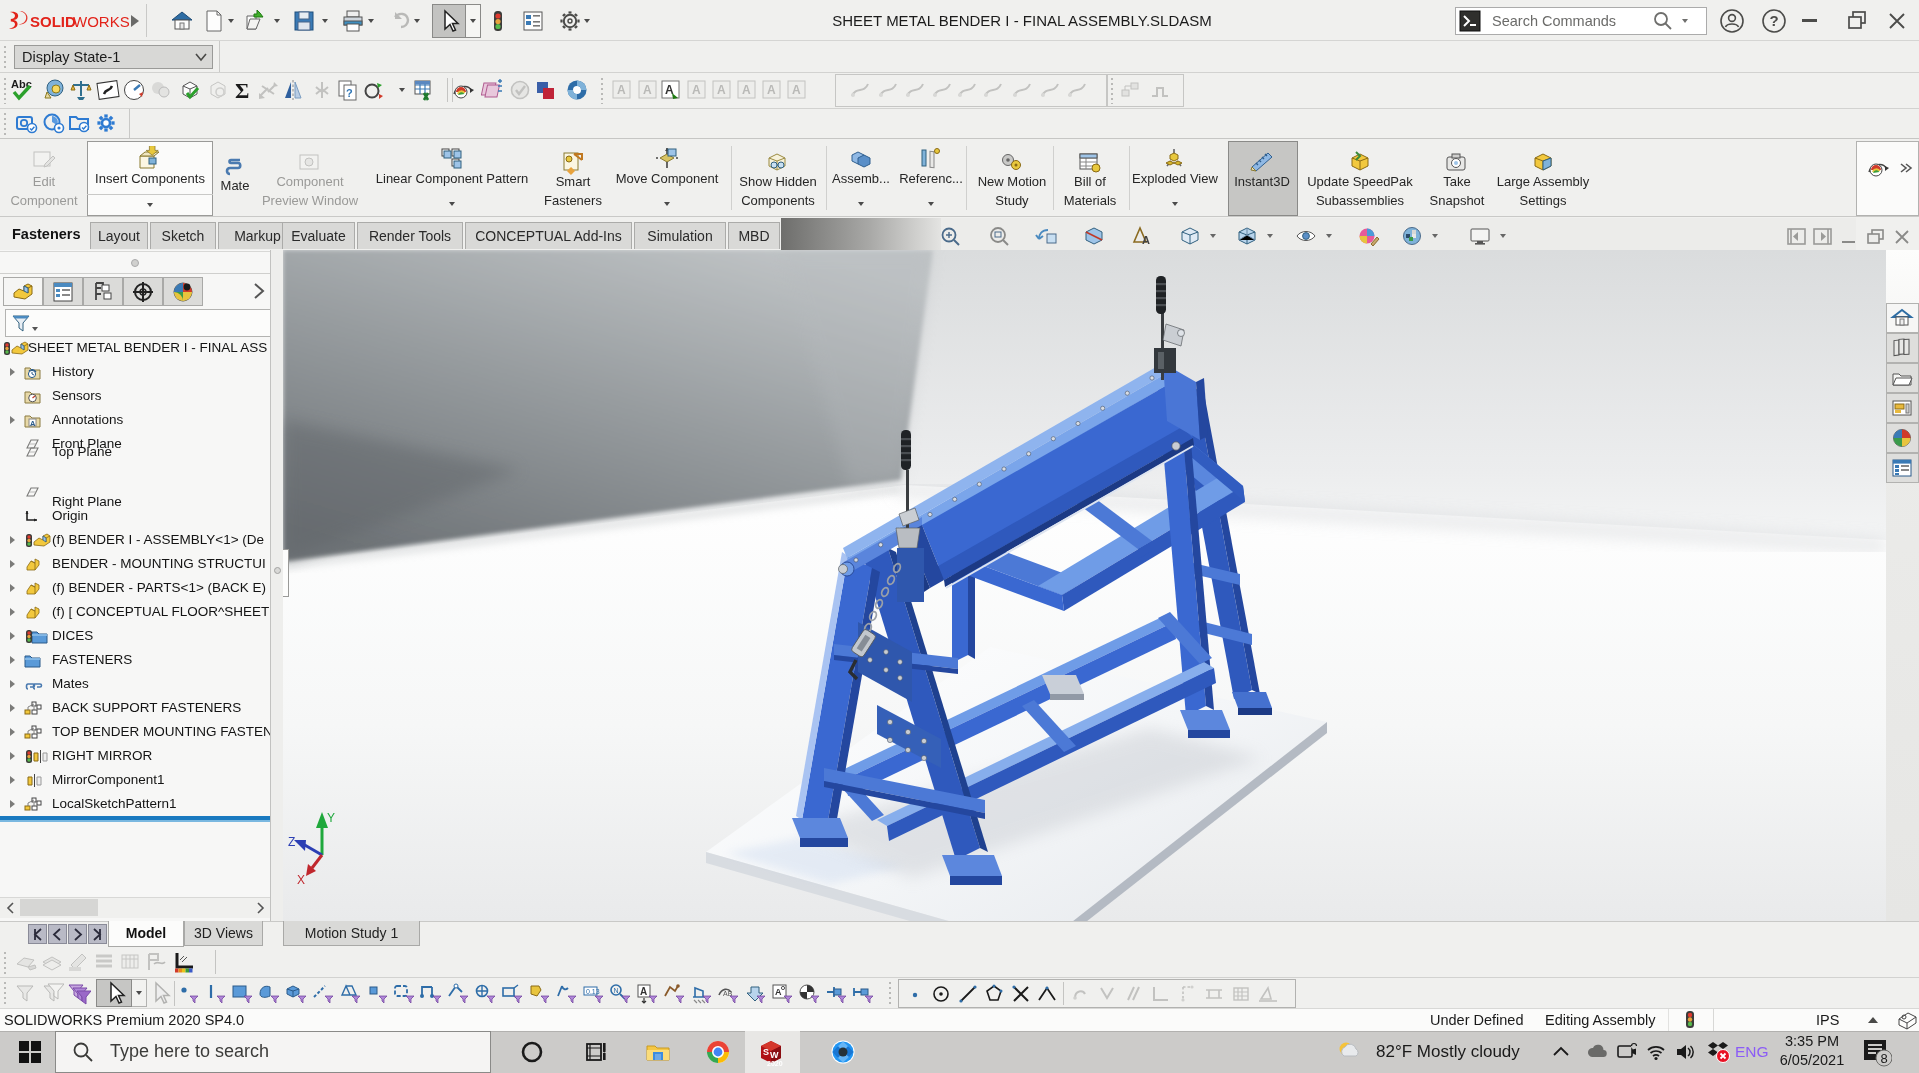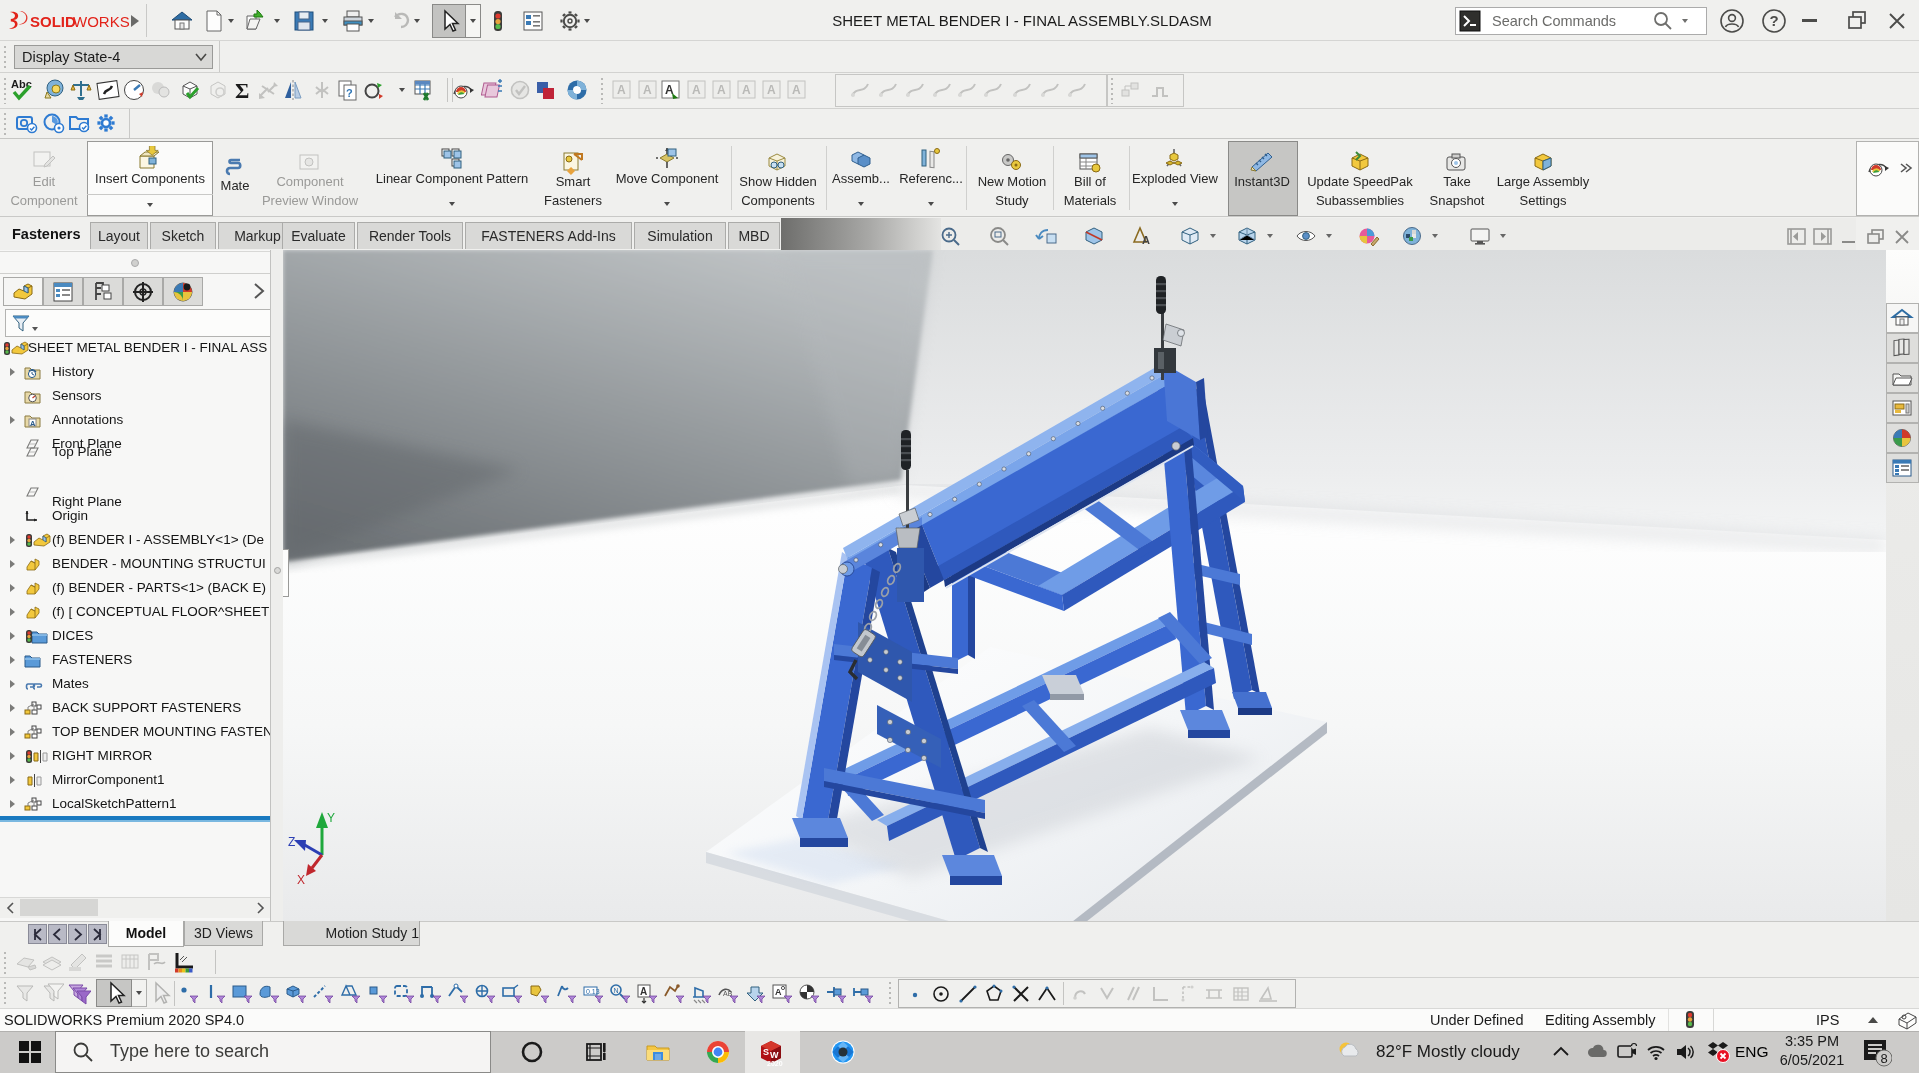--- a/index.html
+++ b/index.html
@@ -126,21 +126,21 @@
 <div class="abs" style="left:1802px;top:19px;width:15px;height:2.6px;background:#4c4c4a"></div>
 <svg class="abs" style="left:1845px;top:8px" width="26" height="26">
     <rect x="8" y="4" width="12" height="11" fill="none" stroke="#4c4c4a" stroke-width="1.7"></rect>
     <rect x="4" y="9" width="12" height="11" fill="#f0f0ee" stroke="#4c4c4a" stroke-width="1.7"></rect>
   </svg>
 <svg class="abs" style="left:1884px;top:8px" width="26" height="26">
     <path d="M6 6 L20 20 M20 6 L6 20" stroke="#4c4c4a" stroke-width="1.9"></path>
   </svg>
 <div class="bar" style="top:41px;height:31px;background:#f0f0ee"></div>
 <div class="grip" style="left:3px;top:45px;height:24px"></div>
-<div class="abs" style="left:14px;top:45px;width:199px;height:24px;background:#d8d8d6;border:1px solid #9a9a98;font-size:14.5px;color:#1c1c1c;line-height:22px;padding-left:7px">Display State-4</div>
+<div class="abs" style="left:14px;top:45px;width:199px;height:24px;background:#d8d8d6;border:1px solid #9a9a98;font-size:14.5px;color:#1c1c1c;line-height:22px;padding-left:7px">Display State-1</div>
 <svg class="abs" style="left:194px;top:51px" width="14" height="12">
     <path d="M2 3 L7 9 L12 3" fill="none" stroke="#4a4a48" stroke-width="1.6"></path>
   </svg>
 <div class="vline" style="left:219px;top:41px;height:31px"></div>
 <div class="hline" style="left:0;top:72px;width:1919px"></div>
 <div class="bar" style="top:73px;height:35px;background:#f0f0ee"></div>
 <div class="grip" style="left:3px;top:77px;height:27px"></div>
 <div class="hline" style="left:0;top:108px;width:1919px"></div>
 <svg class="abs" style="left:10px;top:78px" width="24" height="24">
     <text x="1" y="10" font-size="11" font-weight="bold" fill="#1a1a1a" font-family="Liberation Sans,sans-serif">Abc</text>
@@ -495,21 +495,21 @@
 <svg class="abs" style="left:1898px;top:160px" width="16" height="16">
     <path d="M3 4 L8 8 L3 12 M8 4 L13 8 L8 12" fill="none" stroke="#555" stroke-width="1.6"></path>
   </svg>
 <div class="bar" style="top:217px;height:33px;background:#f0f0ee"></div>
 <div class="txt" style="left:12px;top:226px;font-size:14.5px;font-weight:bold;color:#111">Fasteners</div>
 <div class="tabgray" style="left:90px;width:58px">Layout</div>
 <div class="tabgray" style="left:150px;width:66px">Sketch</div>
 <div class="tabgray" style="left:218px;width:79px">Markup</div>
 <div class="tabgray" style="left:282px;width:73px">Evaluate</div>
 <div class="tabgray" style="left:357px;width:106px">Render Tools</div>
-<div class="tabgray" style="left:465px;width:167px">FASTENERS Add-Ins</div>
+<div class="tabgray" style="left:465px;width:167px">CONCEPTUAL Add-Ins</div>
 <div class="tabgray" style="left:634px;width:92px">Simulation</div>
 <div class="tabgray" style="left:728px;width:52px">MBD</div>
 <div class="abs" style="left:781px;top:218px;width:160px;height:32px;background:linear-gradient(90deg,#6e6e6c,#a8a8a6 55%,#e4e4e2)"></div>
 <div class="abs" style="left:941px;top:218px;width:915px;height:32px;background:#ececea"></div>
 <svg class="abs" style="left:938px;top:224px" width="24" height="24">
     <circle cx="11" cy="11" r="6.5" fill="none" stroke="#4a6a8a" stroke-width="1.8"></circle>
     <line x1="16" y1="16" x2="21" y2="21" stroke="#4a6a8a" stroke-width="2"></line>
     <path d="M8 11 L14 11 M11 8 L11 14" stroke="#4a6a8a" stroke-width="1.4"></path>
   </svg>
 <svg class="abs" style="left:986px;top:224px" width="24" height="24">
@@ -1080,21 +1080,21 @@
 <div class="abs" style="left:68px;top:924px;width:19px;height:20px;background:#b9bac6;border:1px solid #8a8b98"></div>
 <svg class="abs" style="left:70px;top:926px" width="15" height="17">
     <path d="M5 3 L11 8.5 L5 14" fill="none" stroke="#2a2a3a" stroke-width="1.8"></path>
   </svg>
 <div class="abs" style="left:88px;top:924px;width:19px;height:20px;background:#b9bac6;border:1px solid #8a8b98"></div>
 <svg class="abs" style="left:90px;top:926px" width="15" height="17">
     <path d="M4 3 L10 8.5 L4 14 M10 3 L10 14" fill="none" stroke="#2a2a3a" stroke-width="1.8"></path>
   </svg>
 <div class="abs" style="left:108px;top:921px;width:76px;height:26px;background:#fcfcfb;border:1px solid #a9a9a7;border-top:none;font-size:14px;font-weight:bold;color:#111;text-align:center;line-height:24px">Model</div>
 <div class="abs" style="left:184px;top:921px;width:79px;height:25px;background:#d9d9d7;border:1px solid #a9a9a7;border-top:none;font-size:14px;color:#222;text-align:center;line-height:24px">3D Views</div>
-<div class="abs" style="left:283px;top:921px;width:137px;height:25px;background:#d9d9d7;border:1px solid #a9a9a7;border-top:none;font-size:14px;color:#222;text-align:right;line-height:24px">Motion Study 1</div>
+<div class="abs" style="left:283px;top:921px;width:137px;height:25px;background:#d9d9d7;border:1px solid #a9a9a7;border-top:none;font-size:14px;color:#222;text-align:center;line-height:24px">Motion Study 1</div>
 <div class="bar" style="top:947px;height:30px;background:#f0f0ee"></div>
 <div class="grip" style="left:3px;top:951px;height:23px"></div>
 <svg class="abs" style="left:14px;top:950px" width="24" height="24">
     <path d="M3 14 L10 8 L20 10 L14 17 Z" fill="#e4e4e2" stroke="#c2c2c0"></path>
     <path d="M14 17 L21 15 L22 18 L16 20 Z" fill="#d8d8d6" stroke="#c2c2c0"></path>
   </svg>
 <svg class="abs" style="left:40px;top:950px" width="24" height="24">
     <path d="M3 12 L12 7 L21 12 L12 17 Z" fill="#e4e4e2" stroke="#c2c2c0"></path>
     <path d="M3 15 L12 10 L21 15 L12 20 Z" fill="#ededeb" stroke="#c2c2c0"></path>
   </svg>
@@ -1433,21 +1433,21 @@
 <svg class="abs" style="left:1706px;top:1040px" width="26" height="24">
     <g fill="#1a1a1a">
       <path d="M7 2 L12 5.5 L7 9 L2 5.5 Z"></path>
       <path d="M17 2 L22 5.5 L17 9 L12 5.5 Z"></path>
       <path d="M7 9 L12 12.5 L7 16 L2 12.5 Z"></path>
       <path d="M17 9 L22 12.5 L17 16 L12 12.5 Z"></path>
     </g>
     <circle cx="17" cy="16" r="6.5" fill="#e81123" stroke="#fff" stroke-width="1"></circle>
     <path d="M14.5 13.5 L19.5 18.5 M19.5 13.5 L14.5 18.5" stroke="#fff" stroke-width="1.8"></path>
   </svg>
-<div class="txt" style="left:1735px;top:1043px;font-size:15.5px;color:#000000">ENG</div>
+<div class="txt" style="left:1735px;top:1043px;font-size:15.5px;color:#8b5cf6">ENG</div>
 <div class="txt ctr" style="left:1812px;top:1033px;font-size:14.5px;color:#1a1a1a">3:35 PM</div>
 <div class="txt ctr" style="left:1812px;top:1052px;font-size:14.5px;color:#1a1a1a">6/05/2021</div>
 <svg class="abs" style="left:1862px;top:1038px" width="30" height="30">
     <rect x="2" y="2" width="22" height="20" fill="#1a1a1a"></rect>
     <path d="M6 7 L20 7 M6 11 L20 11 M6 15 L14 15" stroke="#cccbc9" stroke-width="1.8"></path>
     <path d="M4 22 L8 18 L12 22 Z" fill="#1a1a1a"></path>
     <circle cx="22" cy="20" r="8" fill="#cccbc9" stroke="#6a6a68"></circle>
     <text x="22" y="24.5" text-anchor="middle" font-size="13" fill="#1a1a1a" font-family="Liberation Sans,sans-serif">8</text>
   </svg>
 </body></html>

